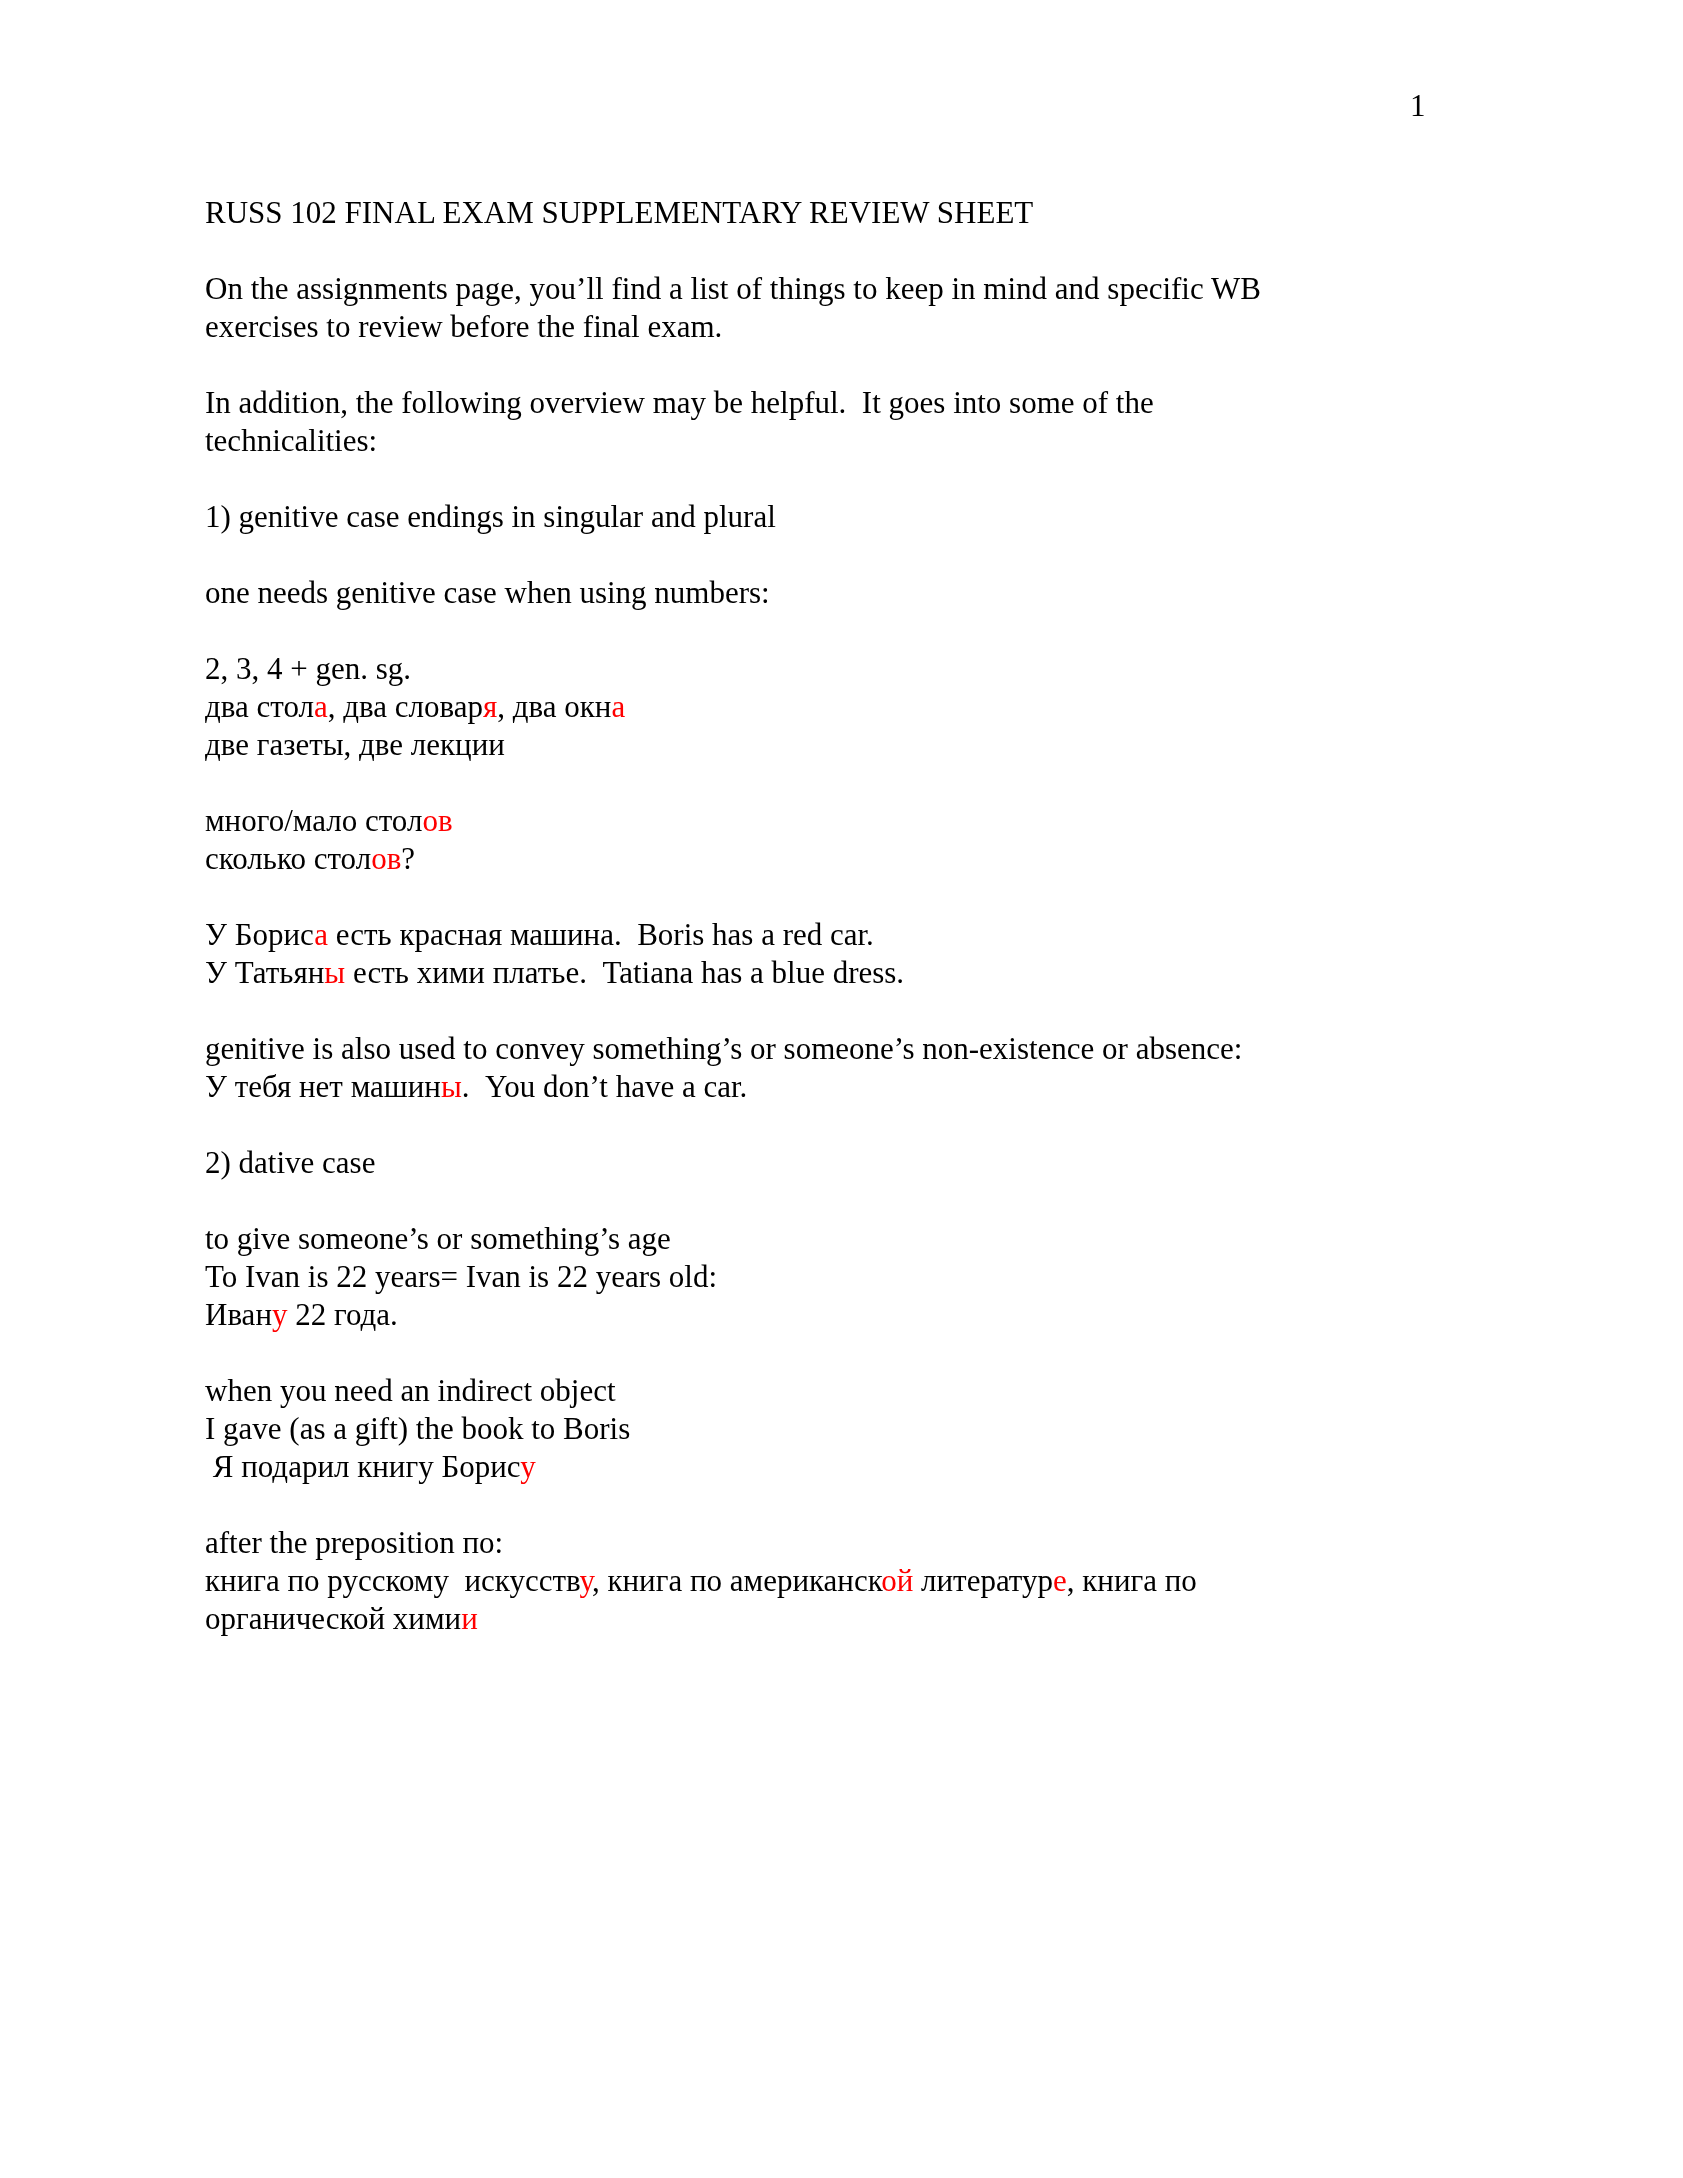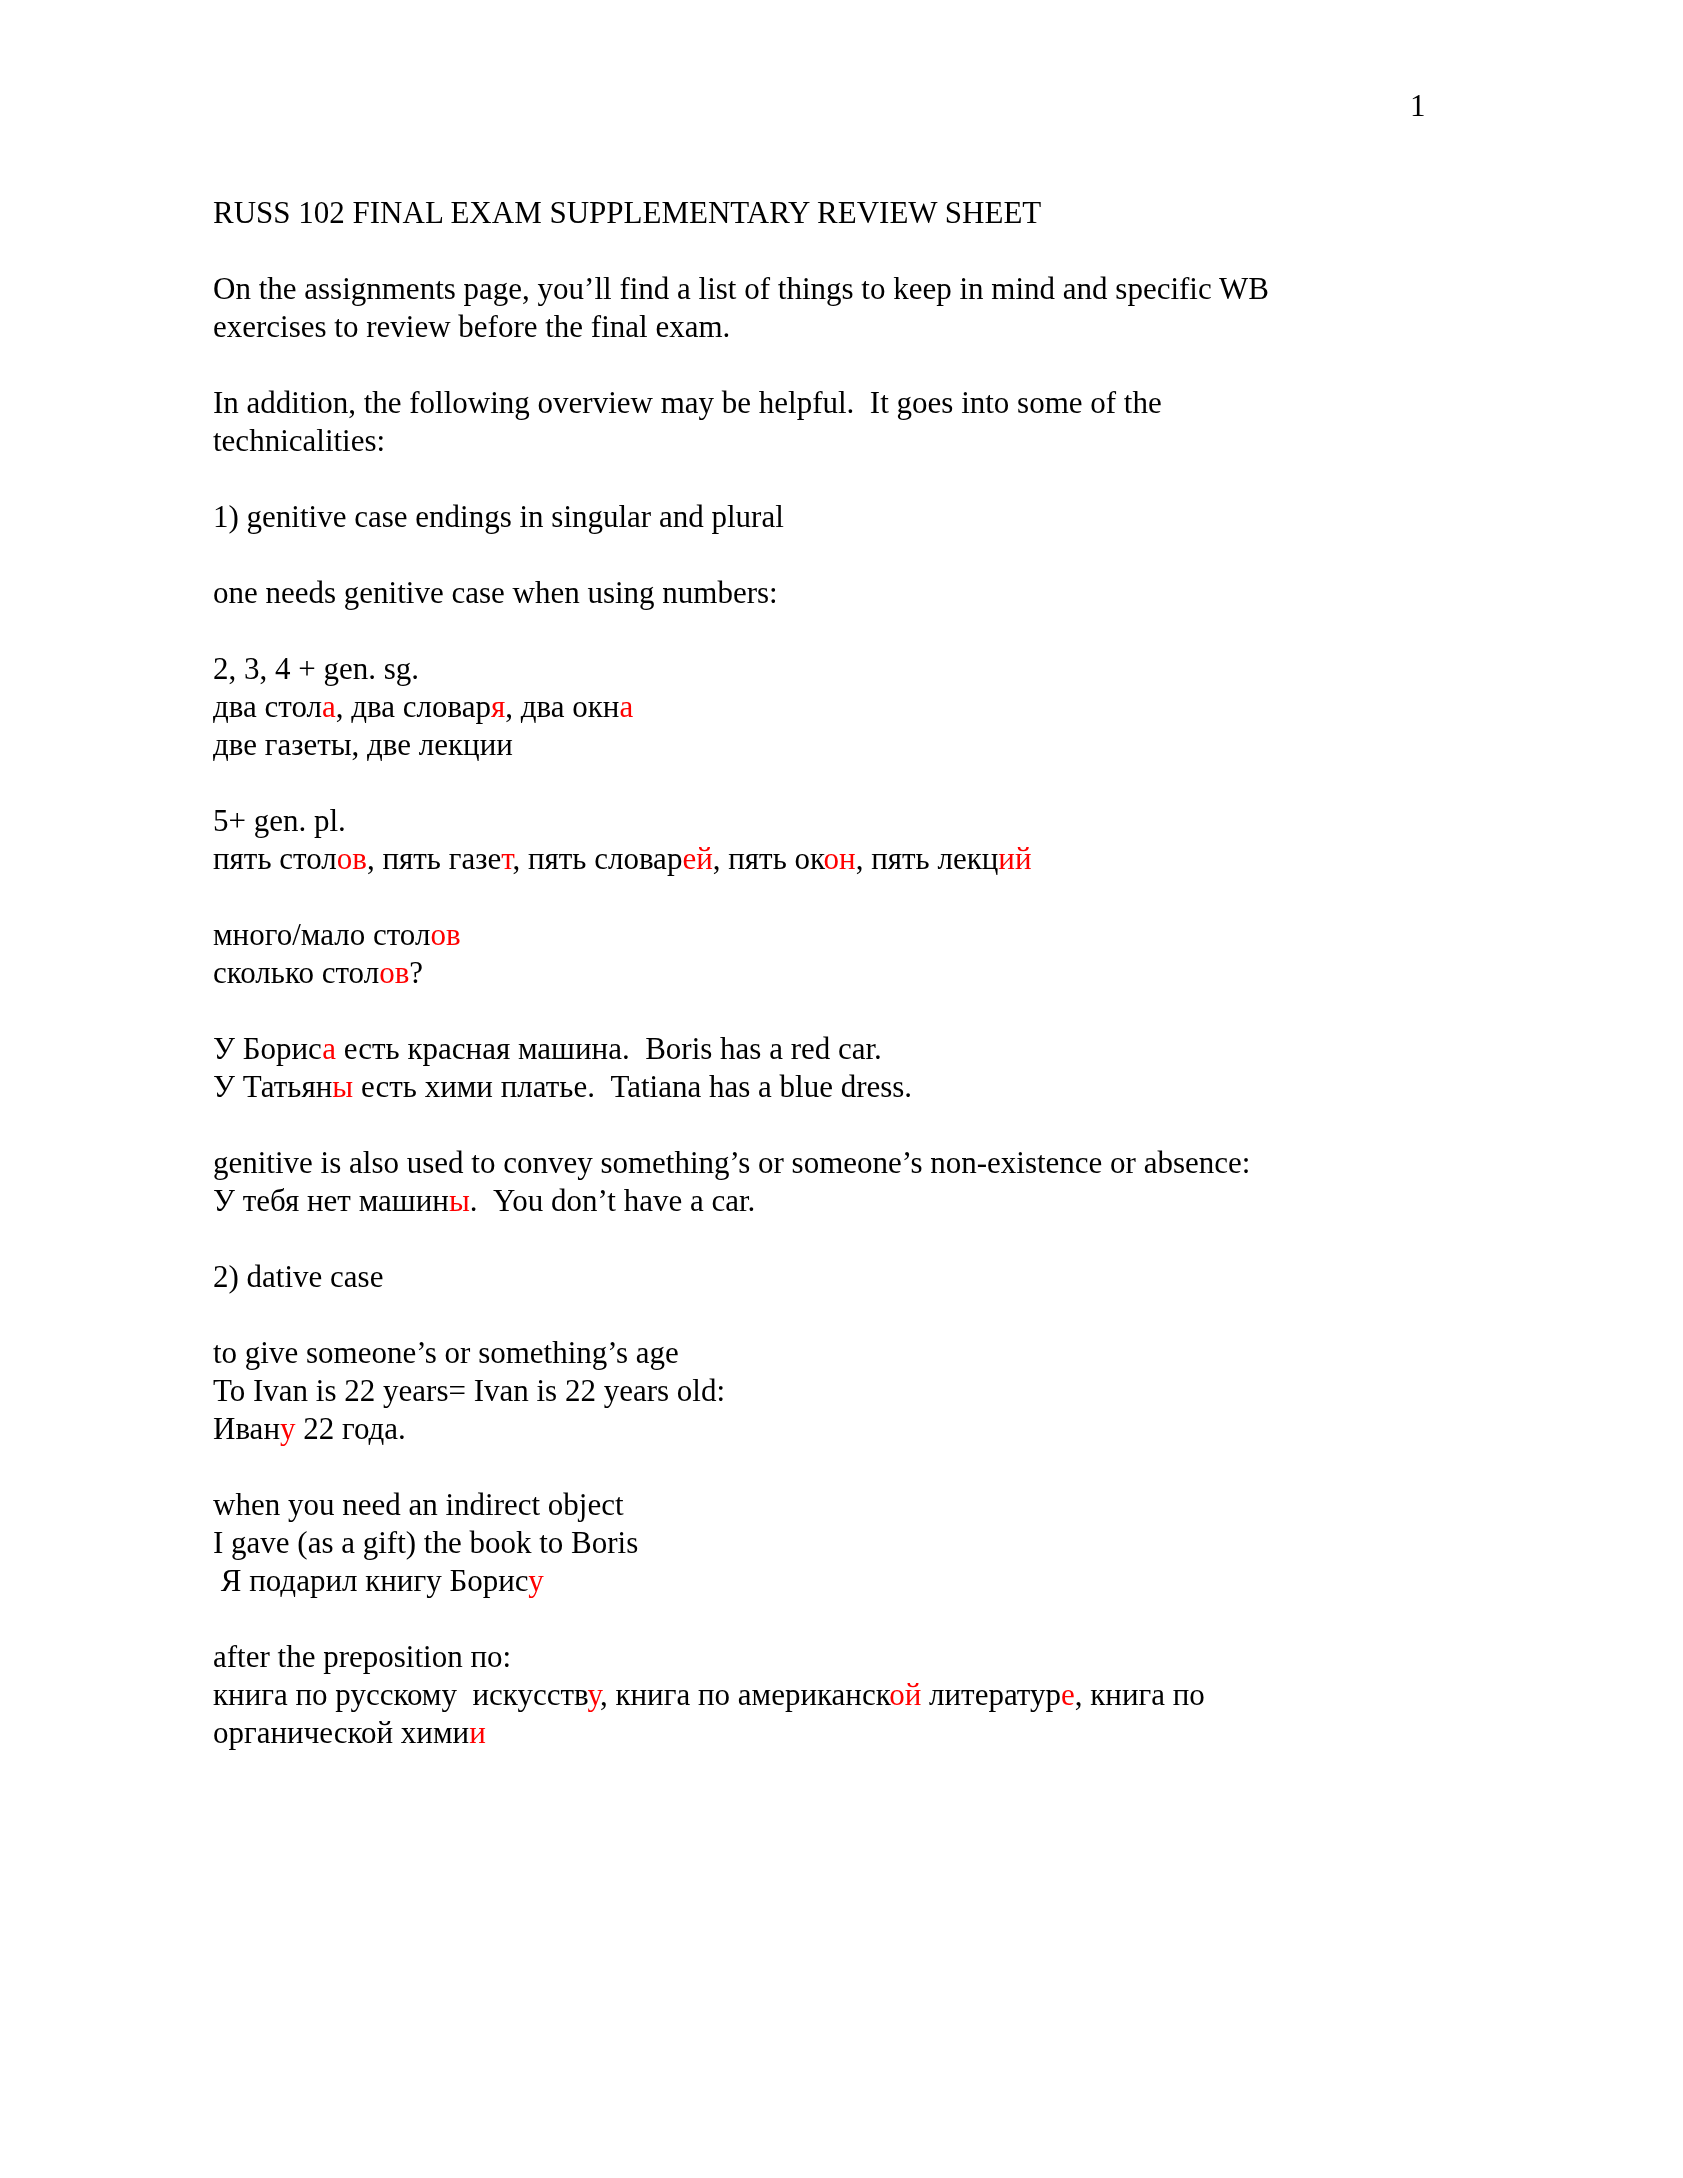--- a/index.html
+++ b/index.html
@@ -22,21 +22,20 @@
     position: absolute;
     top: 87px;
     left: 1410px;
     white-space: pre;
   }
   .content {
     position: absolute;
     left: 205px;
     top: 194px;
     width: 1307px;
-    margin-left: 8px;
   }
   .content p {
     margin: 0 0 38px 0;
     padding: 0;
   }
   .line {
     display: block;
     white-space: pre-wrap;
   }
   .b { font-weight: normal; }
@@ -64,24 +63,20 @@
       </p>
       <p>
         <span class="line"><span>one needs genitive case when using numbers:</span></span>
       </p>
       <p>
         <span class="line"><span>2, 3, 4 + gen. sg.</span></span>
         <span class="line"><span>два стол</span><span class="r">а</span><span>, два словар</span><span class="r">я</span><span>, два окн</span><span class="r">а</span></span>
         <span class="line"><span>две газеты, две лекции</span></span>
       </p>
       <p>
-        <span class="line"><span>5+ gen. pl.</span></span>
-        <span class="line"><span>пять стол</span><span class="r">ов</span><span>, пять газе</span><span class="r">т</span><span>, пять словар</span><span class="r">ей</span><span>, пять ок</span><span class="r">он</span><span>, пять лекц</span><span class="r">ий</span></span>
-      </p>
-      <p>
         <span class="line"><span>много/мало стол</span><span class="r">ов</span></span>
         <span class="line"><span>сколько стол</span><span class="r">ов</span><span>?</span></span>
       </p>
       <p>
         <span class="line"><span>У </span><span class="b">Борис</span><span class="b r">а</span><span> есть красная машина.  Boris has a red car.</span></span>
         <span class="line"><span>У </span><span class="b">Татьян</span><span class="b r">ы</span><span> есть хими платье.  Tatiana has a blue dress.</span></span>
       </p>
       <p>
         <span class="line"><span>genitive is also used to convey something’s or someone’s non-existence or absence:</span></span>
         <span class="line"><span>У тебя нет </span><span class="b">машин</span><span class="b r">ы</span><span>.  You don’t have a car.</span></span>

